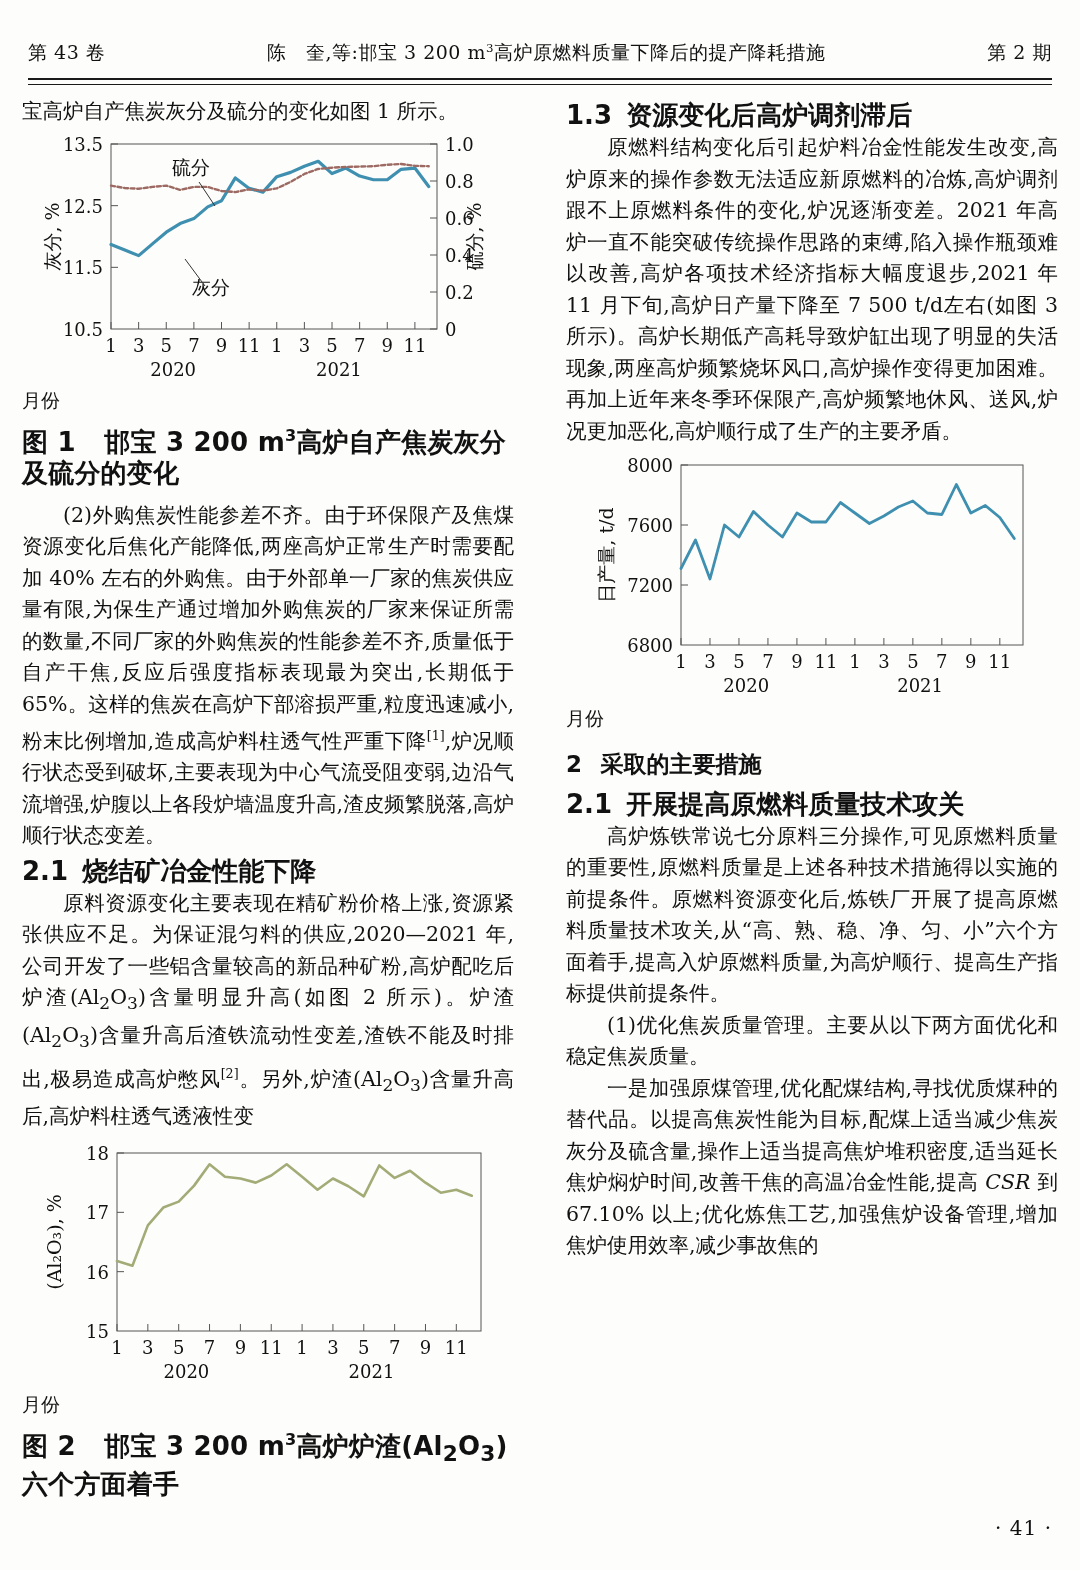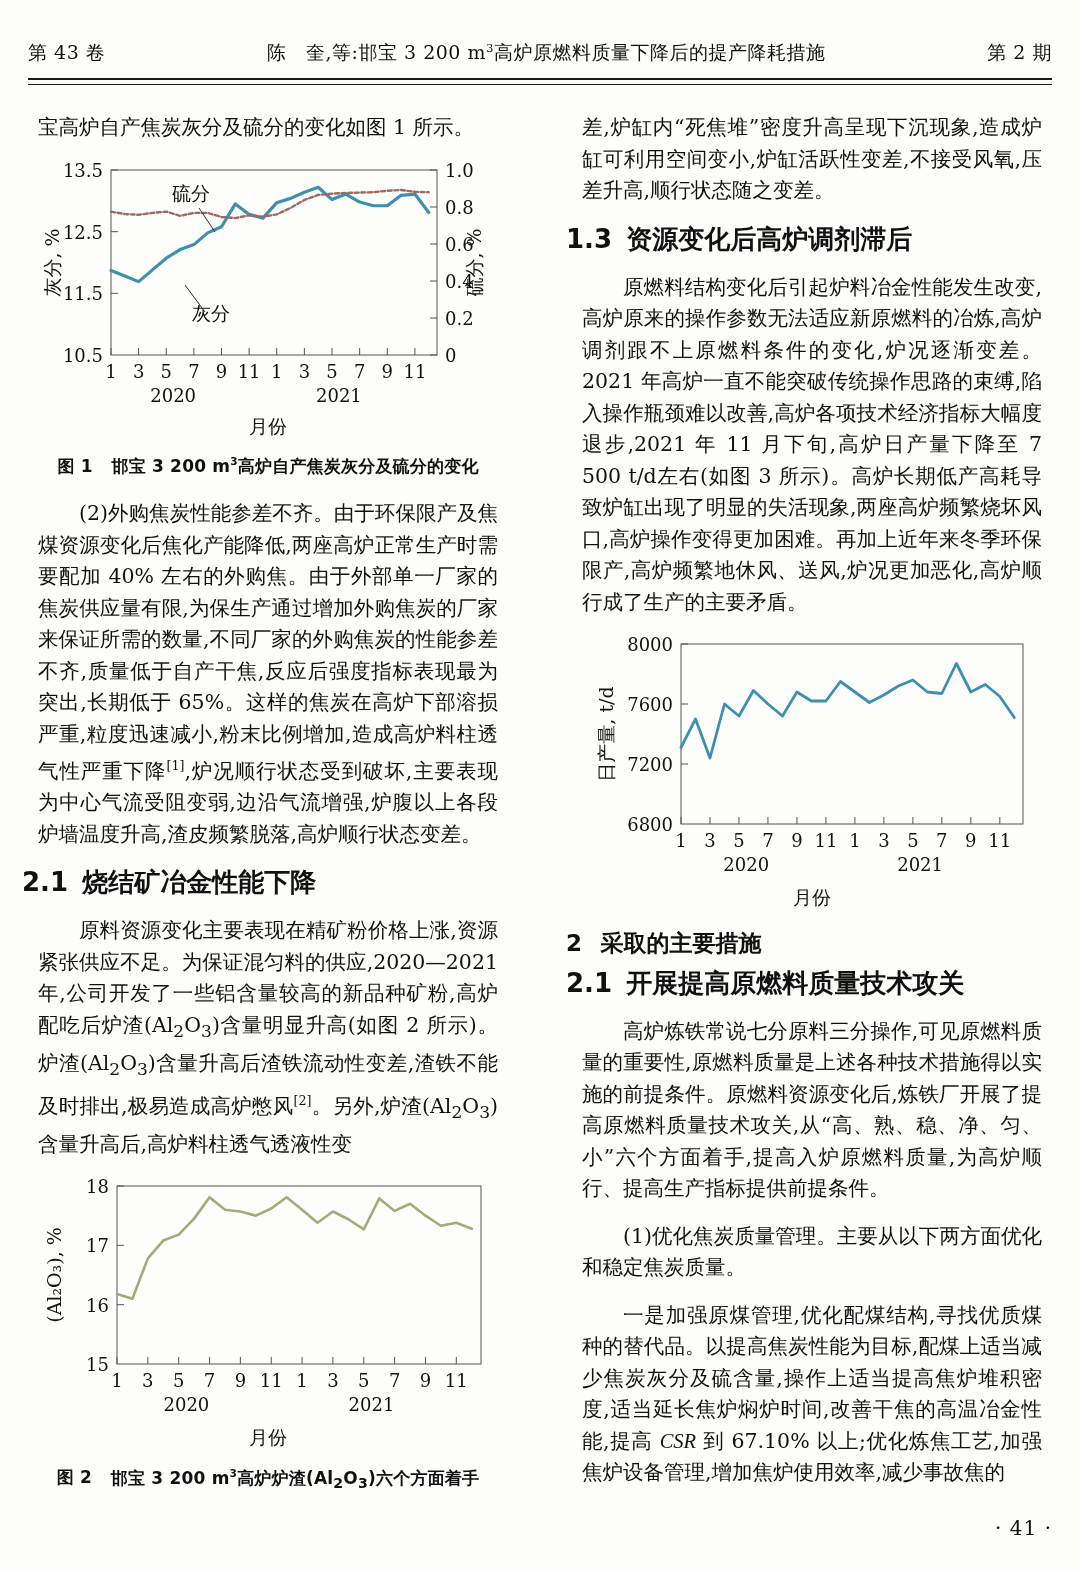--- a/index.html
+++ b/index.html
@@ -27,47 +27,47 @@
   .sup{font-size:.62em;vertical-align:super;}
 
   
   .col{
     position:absolute;top:96px;width:492px;
     font-size:20.5px;line-height:31.5px;text-align:justify;
     text-justify:inter-ideograph;
   }
   .col-left{left:22px;}
   .col-right{left:566px;}
-  p{margin:16px;}
+  p{margin:0;}
   .indent{text-indent:2em;}
   .h-sec{
     font-family:"DejaVu Sans","Liberation Sans",sans-serif;
     font-weight:bold;font-size:26px;line-height:33px;margin:3px 0 0 0;
   }
   .h-sec .num{margin-right:.55em;}
   .h-sec2{
     font-family:"DejaVu Sans","Liberation Sans",sans-serif;
     font-weight:bold;font-size:23px;line-height:40px;margin:9px 0 4px 0;
   }
   .h-sec2 .num{margin-right:.8em;}
   .ref{font-size:.62em;vertical-align:super;}
-  .ital{font-style:italic;font-family:Liberation Serif, serif;}
+  .ital{font-style:italic;}
 
   
   .figure{margin:6px 0 2px 0;}
   .figcap{
     font-family:"DejaVu Sans","Liberation Sans",sans-serif;
-    font-weight:bold;font-size:17px;text-align:center;
+    font-weight:bold;font-size:26px;text-align:left;
     margin:4px 0 10px 0;letter-spacing:.2px;
   }
   .figcap .lbl{margin-right:1.1em;}
   .chart-wrap{position:relative;width:492px;}
   .chart-svg{display:block;margin:0 auto;}
   .axis-title{
-    text-align:center;font-size:19px;margin-top:-4px;
+    text-align:left;font-size:19px;margin-top:-4px;
     font-family:Liberation Serif, serif;
   }
 
   .pagenum{
     position:absolute;left:0;top:1516px;width:1052px;
     text-align:right;font-size:20px;letter-spacing:1px;
   }
   svg text{font-family:"DejaVu Serif","Liberation Serif",serif;}
 </style>
 </head>
@@ -201,21 +201,20 @@
       </div>
       <div class="figcap">
         <span class="lbl">图 2</span><span>邯宝 3 200 m</span><span class="sup">3</span><span>高炉炉渣(Al</span><sub>2</sub><span>O</span><sub>3</sub><span>)六个方面着手</span>
       </div>
     </div>
 
   </div>
 
   <div class="col col-right">
 
-    <p>差,炉缸内“死焦堆”密度升高呈现下沉现象,造成炉缸可利用空间变小,炉缸活跃性变差,不接受风氧,压差升高,顺行状态随之变差。</p>
 
     <p class="h-sec"><span class="num">1.3</span><span>资源变化后高炉调剂滞后</span></p>
 
     <p class="indent">原燃料结构变化后引起炉料冶金性能发生改变,高炉原来的操作参数无法适应新原燃料的冶炼,高炉调剂跟不上原燃料条件的变化,炉况逐渐变差。2021 年高炉一直不能突破传统操作思路的束缚,陷入操作瓶颈难以改善,高炉各项技术经济指标大幅度退步,2021 年 11 月下旬,高炉日产量下降至 7 500 t/d左右(如图 3 所示)。高炉长期低产高耗导致炉缸出现了明显的失活现象,两座高炉频繁烧坏风口,高炉操作变得更加困难。再加上近年来冬季环保限产,高炉频繁地休风、送风,炉况更加恶化,高炉顺行成了生产的主要矛盾。</p>
 
     <div class="figure" style="margin-top:8px;">
       <div class="chart-wrap">
         <svg class="chart-svg" id="svg-fig3" width="462" height="252" viewBox="0 0 462 252">
             <rect x="100" y="10" width="342" height="180" fill="none" stroke="#555555" stroke-width="1"></rect>
             <text x="92" y="197" text-anchor="end" font-size="18" fill="#111">6800</text>

